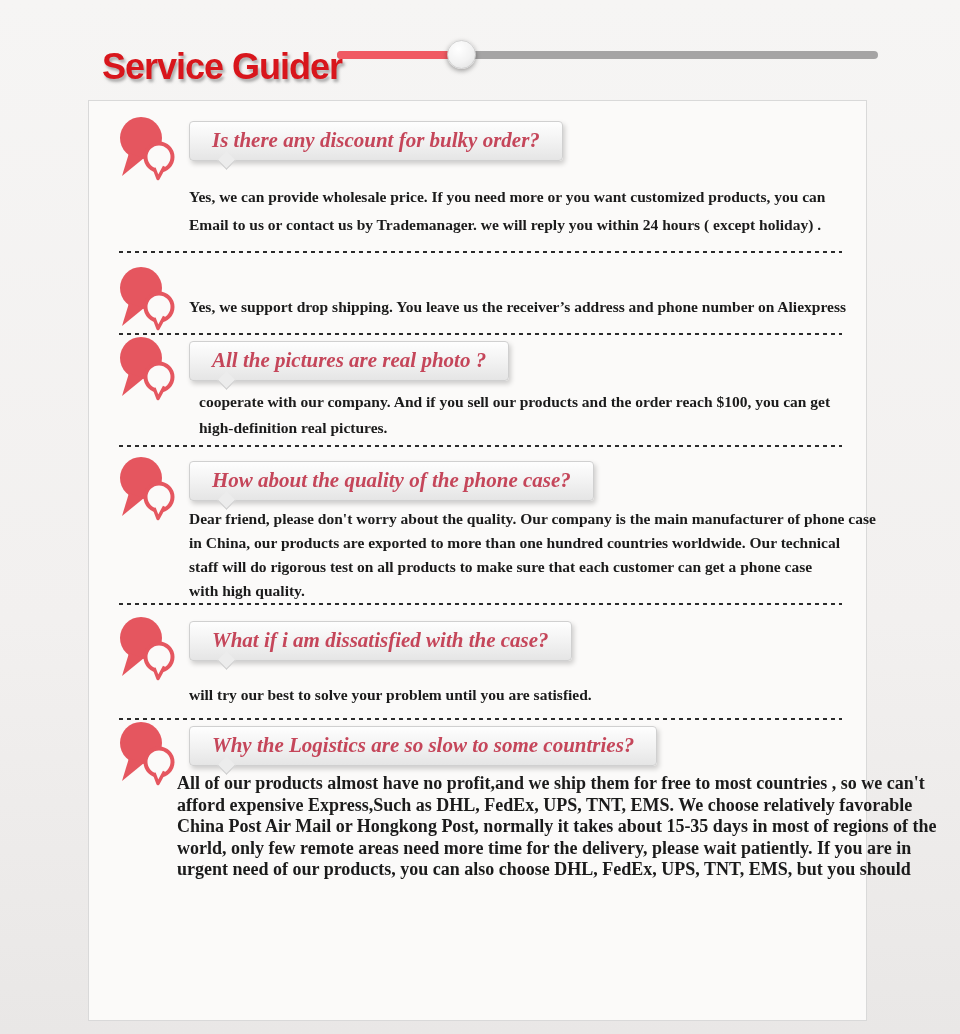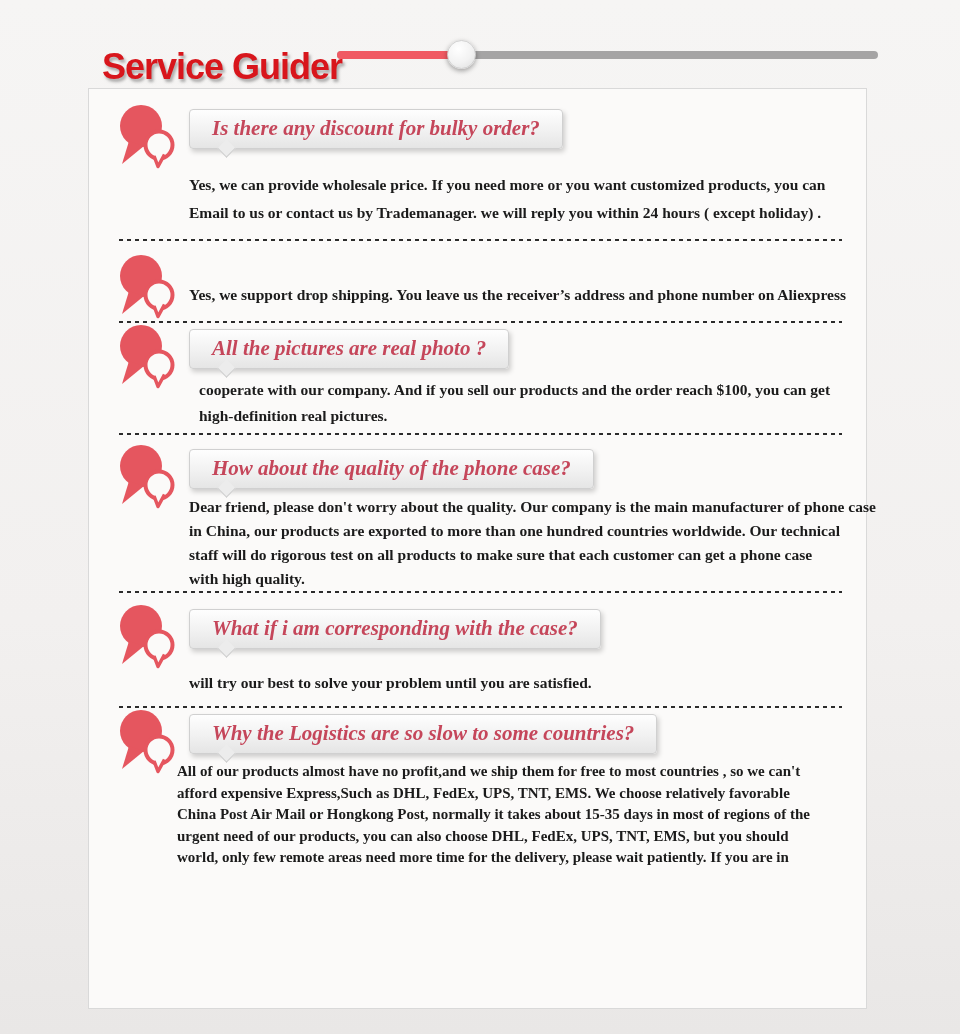--- a/index.html
+++ b/index.html
@@ -20,21 +20,21 @@
   .slider { position:absolute; left:337px; top:51px; width:541px; height:8px; }
   .slider-track { position:absolute; inset:0; background:var(--slider-gray,#a5a4a4); border-radius:4px; }
   .slider-fill { position:absolute; left:0; top:0; height:8px; width:126px;
     background:var(--slider-red,#f05a63); border-radius:4px; }
   .slider-knob { position:absolute; left:110px; top:-11px; width:29px; height:29px; border-radius:50%;
     background:radial-gradient(circle at 38% 30%, #ffffff 0%, #f2f2f2 55%, #dedede 100%);
     border:1px solid #cfcfcf; box-shadow:0 2px 5px rgba(0,0,0,.35); box-sizing:border-box; }
 
   
   .panel {
-    position:absolute; left:88px; top:88px; width:779px; height:921px;
+    position:absolute; left:88px; top:100px; width:779px; height:921px;
     background:var(--panel-bg,#fbfaf9); border:1px solid #d9d9d9; box-sizing:border-box;
   }
 
   .faq-item { --pt:20px; --gap:22px; --lh:28px; --pb:12px;
     position:relative; padding:var(--pt) 30px var(--pb) 100px; }
   .faq-item:nth-child(3){ --pt:8px;  --gap:8px;  --lh:26px; --pb:4px; }
   .faq-item:nth-child(4){ --pt:16px; --gap:6px;  --lh:24px; --pb:0px; }
   .faq-item:nth-child(5){ --pt:18px; --gap:20px; --lh:27px; --pb:10px; }
   .faq-item:nth-child(6){ --pt:8px;  --gap:7px;  --lh:21.5px; --pb:0px; }
 
@@ -51,21 +51,21 @@
     box-shadow:2px 3px 5px rgba(0,0,0,.18); }
   .q-bar::after { content:""; position:absolute; left:30px; bottom:-7px; width:12px; height:12px;
     background:#ececec; border-right:1px solid #cfcfcf; border-bottom:1px solid #cfcfcf;
     transform:rotate(45deg); }
   .q-text { font-size:21px; font-weight:bold; font-style:italic; color:var(--question-red,#c5465a);
     white-space:nowrap; }
 
   .answer { margin:var(--gap) 0 0 0; font-size:15.5px; font-weight:bold; 
     color:#1b1b1b; line-height:var(--lh); }
   .faq-item:nth-child(3) .answer { margin-left:10px; }
-  .faq-item:nth-child(6) .answer { margin-left:-12px; font-size:15px; }
+  .faq-item:nth-child(6) .answer { margin-left:-12px; font-size:18px; }
   .answer .line { white-space:nowrap; }
 </style>
 </head>
 <body>
 
 <div class="page">
 
   <h1 class="hdr-title">Service Guider</h1>
 
   <div class="slider">
@@ -148,21 +148,21 @@
   <section class="faq-item">
     <span class="icon">
       <svg viewBox="0 0 62 68" width="62" height="68" aria-hidden="true">
         <circle class="solid" cx="24" cy="23" r="21"></circle>
         <path class="solid" d="M12 38 L5 61 L27 43 Z"></path>
         <circle class="ring" cx="42" cy="42" r="13.5" stroke-width="4"></circle>
         <path class="ring" d="M37 53 L41 63.5 L47.5 51.5" stroke-width="3.5" stroke-linejoin="round"></path>
       </svg>
     </span>
     <div class="q-bar">
-      <span class="q-text">What if i am corresponding with the case?</span>
+      <span class="q-text">What if i am dissatisfied with the case?</span>
     </div>
     <div class="answer">
           <div class="line">will try our best to solve your problem until you are satisfied.</div>
         </div>
   </section>
 
   <section class="faq-item">
     <span class="icon">
       <svg viewBox="0 0 62 68" width="62" height="68" aria-hidden="true">
         <circle class="solid" cx="24" cy="23" r="21"></circle>
@@ -171,18 +171,18 @@
         <path class="ring" d="M37 53 L41 63.5 L47.5 51.5" stroke-width="3.5" stroke-linejoin="round"></path>
       </svg>
     </span>
     <div class="q-bar">
       <span class="q-text">Why the Logistics are so slow to some countries?</span>
     </div>
     <div class="answer">
           <div class="line">All of our products almost have no profit,and we ship them for free to most countries  , so we can't</div>
           <div class="line">afford expensive Express,Such as DHL, FedEx, UPS, TNT, EMS. We choose relatively favorable</div>
           <div class="line">China Post Air Mail or Hongkong Post, normally it takes about 15-35 days in most of regions of the</div>
+          <div class="line">world, only few remote areas need more time for the delivery, please wait patiently. If you are in</div>
           <div class="line">urgent need of our products, you can also choose DHL, FedEx, UPS, TNT, EMS, but you should</div>
-          <div class="line">world, only few remote areas need more time for the delivery, please wait patiently. If you are in</div>
         </div>
   </section>
 </main>
 </div>
 
 </body></html>

